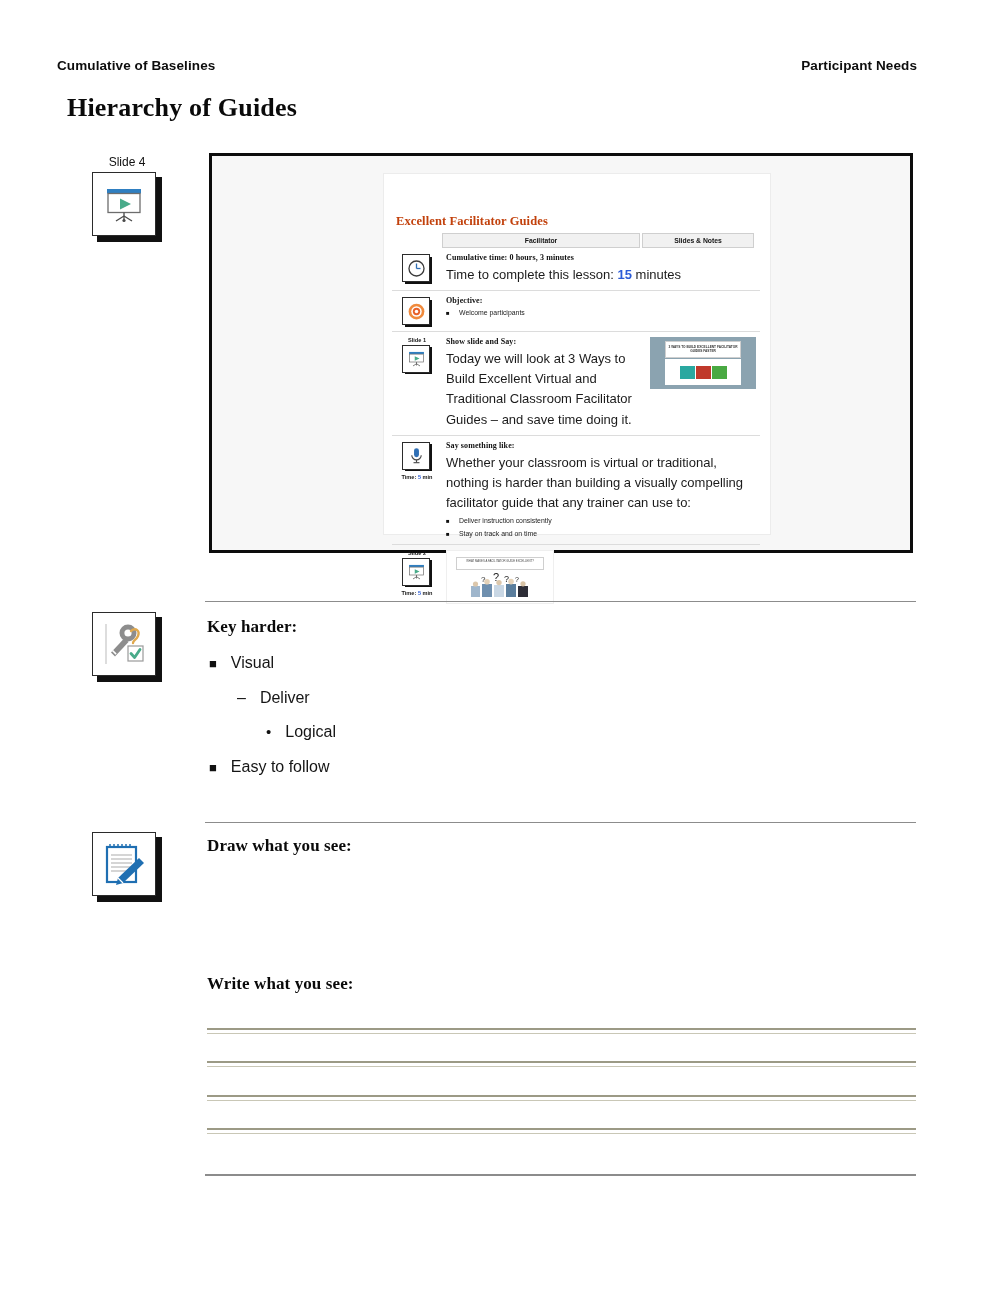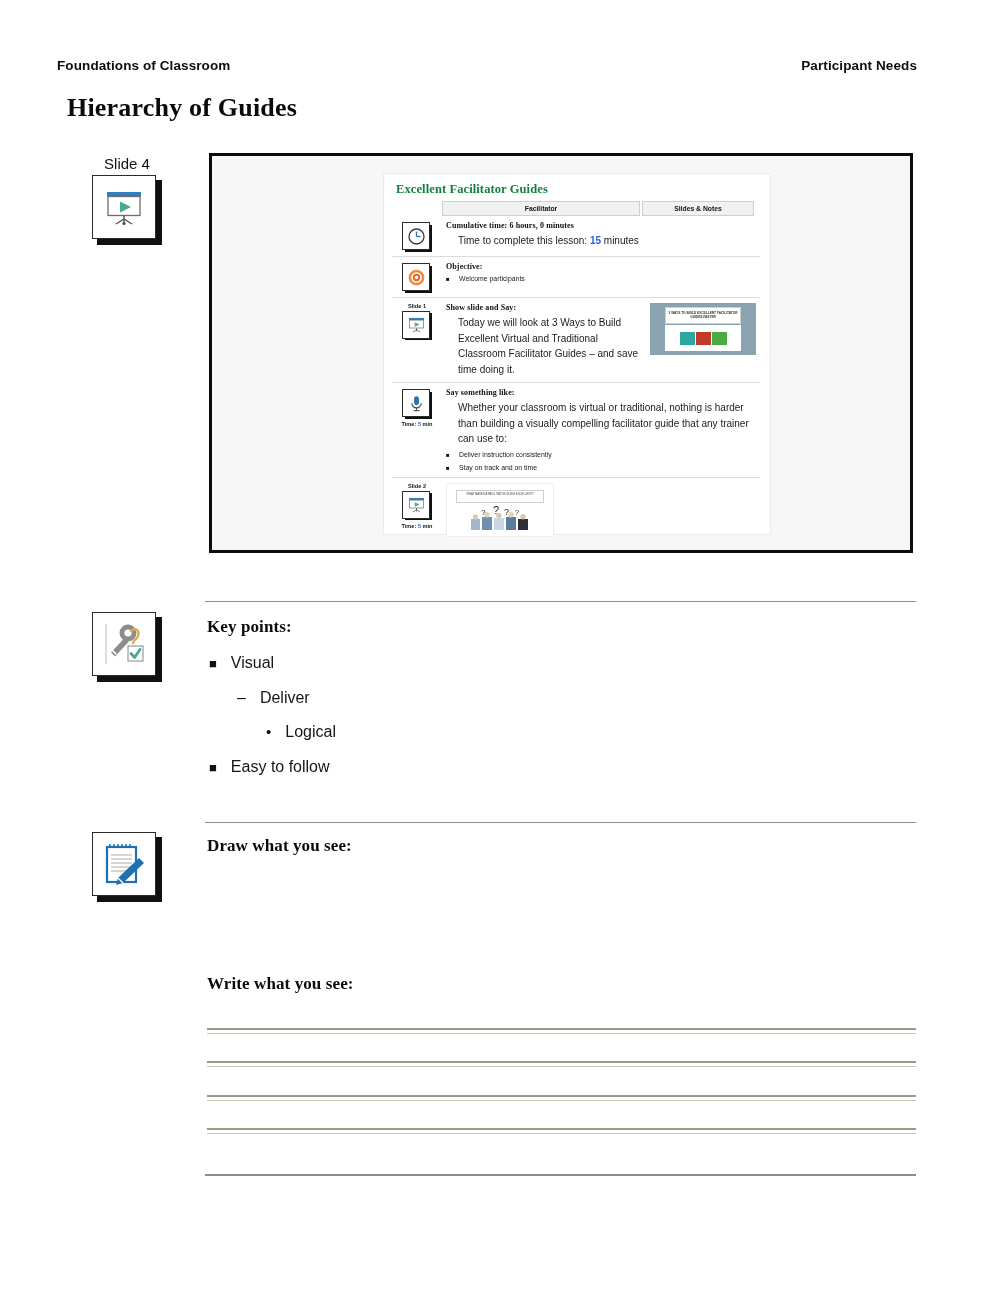--- a/index.html
+++ b/index.html
@@ -22,37 +22,37 @@
   .page-title { position:absolute; left:67px; top:93px;
     font-family:"Liberation Serif", serif; font-weight:bold;
     font-size:26px; letter-spacing:.2px; color:#0a0a0a; }
 
   
   .rule { position:absolute; left:205px; width:711px; height:0;
     border-top:1.6px solid #8c8c8c; }
 
   
   .gicon { position:absolute; width:76px; }
-  .gicon .cap { text-align:center; font-size:15px; color:#111;
+  .gicon .cap { text-align:center; font-size:12px; color:#111;
     margin-bottom:3px; font-family:"Liberation Sans", sans-serif; }
   .shadowbox { position:relative; width:70px; height:70px; margin:0 auto; }
   .shadowbox .shadow { position:absolute; left:5px; top:5px; width:65px; height:65px;
     background:#111; }
   .shadowbox .face { position:absolute; left:0; top:0; width:64px; height:64px;
     background:#fff; border:1.6px solid #2b2b2b; box-sizing:border-box;
     display:flex; align-items:center; justify-content:center; }
 
   
   .slide-frame { position:absolute; left:209px; top:153px; width:704px; height:400px;
     border:3px solid #0c0c0c; background:#f7f7f7; box-sizing:border-box; }
   .slide-inner { position:absolute; left:172px; top:18px; width:386px; height:360px;
     background:#ffffff; box-shadow:0 0 0 1px #ececec; }
 
   .fg-title { font-family:"Liberation Serif", serif; font-weight:bold;
-    font-size:12.5px; color:#15803d; padding:8px 0 4px 12px; letter-spacing:.1px; }
+    font-size:12.5px; color:#c2410c; padding:8px 0 4px 12px; letter-spacing:.1px;margin-top:32px; }
 
   .fg-colhead { display:flex; margin:0 10px 0 58px; }
   .fg-colhead div { background:#f1f1f1; border:1px solid #cfcfcf;
     font-size:6.8px; font-weight:bold; text-align:center; padding:3px 0;
     font-family:"Liberation Sans", sans-serif; color:#141414; }
   .fg-colhead .c1 { flex:0 0 196px; }
   .fg-colhead .c2 { flex:0 0 110px; margin-left:2px; }
 
   .fg-row { display:flex; margin:0 10px 0 8px; padding:5px 0 4px 0; }
   .fg-row.sep { border-top:1px solid #dcdcdc; }
@@ -65,21 +65,21 @@
   .mini-shadow .mf { position:absolute; left:0; top:0; width:28px; height:28px;
     background:#fff; border:1.2px solid #2b2b2b; box-sizing:border-box;
     display:flex; align-items:center; justify-content:center; }
   .mini-cap { font-size:5.6px; font-weight:bold; color:#151515; text-align:center;
     line-height:1.2; font-family:"Liberation Sans", sans-serif; }
   .mini-cap.below { margin-top:2px; }
   .mini-cap .accent { color:#2b5bd7; }
 
   .fg-h { font-family:"Liberation Serif", serif; font-weight:bold;
     font-size:8px; color:#101010; margin-bottom:3px; letter-spacing:.1px; }
-  .fg-p { font-size:10px; line-height:1.55; color:#1b1b1b; margin:0 0 1px 12px;
+  .fg-p { font-size:13px; line-height:1.55; color:#1b1b1b; margin:0 0 1px 0;
     font-family:"Liberation Sans", sans-serif; }
   .fg-p .accent { color:#2b5bd7; font-weight:bold; }
   .fg-li { font-size:6.9px; line-height:1.5; color:#1b1b1b; display:flex;
     margin-top:3px; font-family:"Liberation Sans", sans-serif; }
   .fg-li .sq { flex:0 0 13px; color:#111; font-size:6px; line-height:1.7; }
   .fg-li .dsh { flex:0 0 22px; color:#111; text-align:right; padding-right:8px; }
 
   
   .tn { width:106px; height:52px; position:relative; }
   .tn.gray { background:#8ba3b0; }
@@ -121,21 +121,21 @@
     display:flex; justify-content:space-between; align-items:baseline;
     font-size:13.5px; color:#141414; font-family:"Liberation Sans", sans-serif; }
   .foot b { font-weight:bold; }
 </style>
 </head>
 <body>
 
 <div class="page">
 
   <div class="run-head">
-    <span>Foundations of Classroom</span>
+    <span>Cumulative of Baselines</span>
     <span>Participant Needs</span>
   </div>
 
   <div class="page-title">Hierarchy of Guides</div>
 
   <div class="gicon" style="left:89px; top:155px;">
     <div class="cap">Slide 4</div>
     <div class="shadowbox">
       <div class="shadow"></div>
       <div class="face">
@@ -169,21 +169,21 @@
             <div class="mf">
               <svg width="21" height="21" viewBox="0 0 24 24">
                 <circle cx="12" cy="12" r="8.6" fill="#fff" stroke="#3a3a3a" stroke-width="1.5"></circle>
                 <line x1="12" y1="12" x2="12" y2="6.3" stroke="#2f6fb5" stroke-width="1.5"></line>
                 <line x1="12" y1="12" x2="16.6" y2="12" stroke="#2f6fb5" stroke-width="1.5"></line>
               </svg>
             </div>
           </div>
         </div>
         <div class="fg-body">
-          <div class="fg-h">Cumulative time: 6 hours, 0 minutes</div>
+          <div class="fg-h">Cumulative time: 0 hours, 3 minutes</div>
           <p class="fg-p"><span>Time to complete this lesson: </span><span class="accent">15</span><span> minutes</span></p>
         </div>
       </div>
 
       <div class="fg-row sep">
         <div class="fg-left">
           <div class="mini-shadow">
             <div class="ms"></div>
             <div class="mf">
               <svg width="21" height="21" viewBox="0 0 24 24">
@@ -329,21 +329,21 @@
           <path d="M26.5 20 L13 34.5 L17 38.5 L30.5 24" fill="#8d8d8d"></path>
           <path d="M14.5 32.5 l3.6 3.6" stroke="#ffffff" stroke-width="1.6"></path>
           <path d="M33 13 c5 -4 9 0 7 5 c-1.6 4 -5 4 -5 7" fill="none" stroke="#e0a94e" stroke-width="2.4" stroke-linecap="round"></path>
           <rect x="30" y="28" width="15" height="15" fill="#ffffff" stroke="#9a9a9a" stroke-width="1.2"></rect>
           <path d="M33 35.5 l3.6 4 L42 31.5" fill="none" stroke="#49ab8a" stroke-width="2.8" stroke-linecap="round" stroke-linejoin="round"></path>
         </svg>
       </div>
     </div>
   </div>
 
-  <div class="sec-head" style="left:207px; top:617px;">Key points:</div>
+  <div class="sec-head" style="left:207px; top:617px;">Key harder:</div>
 
   <div class="bullet l1" style="left:209px; top:654px;">
     <span class="mk">■</span>
     <span>Visual</span>
   </div>
   <div class="bullet l2" style="left:237px; top:689px;">
     <span class="mk">–</span>
     <span>Deliver</span>
   </div>
   <div class="bullet l3" style="left:266px; top:723px;">

